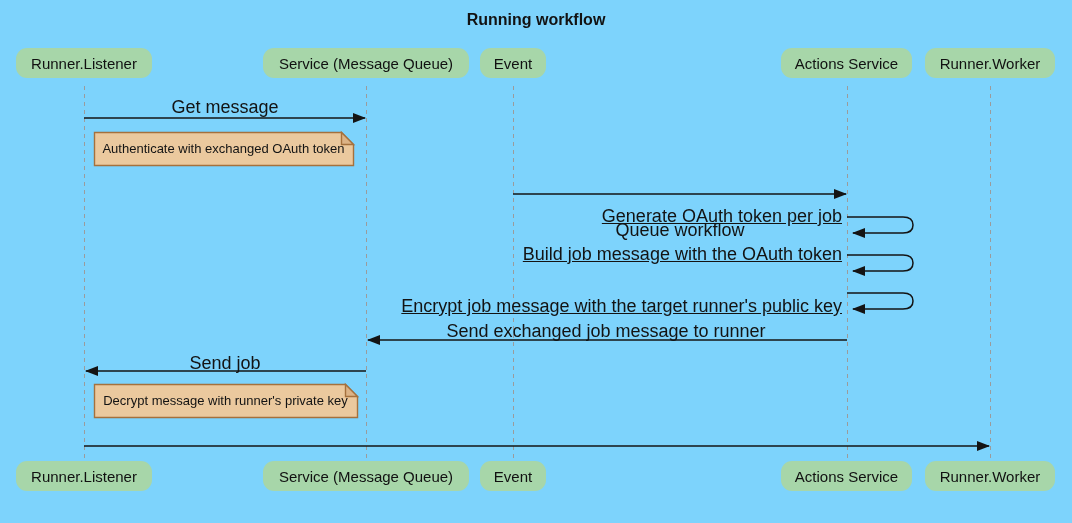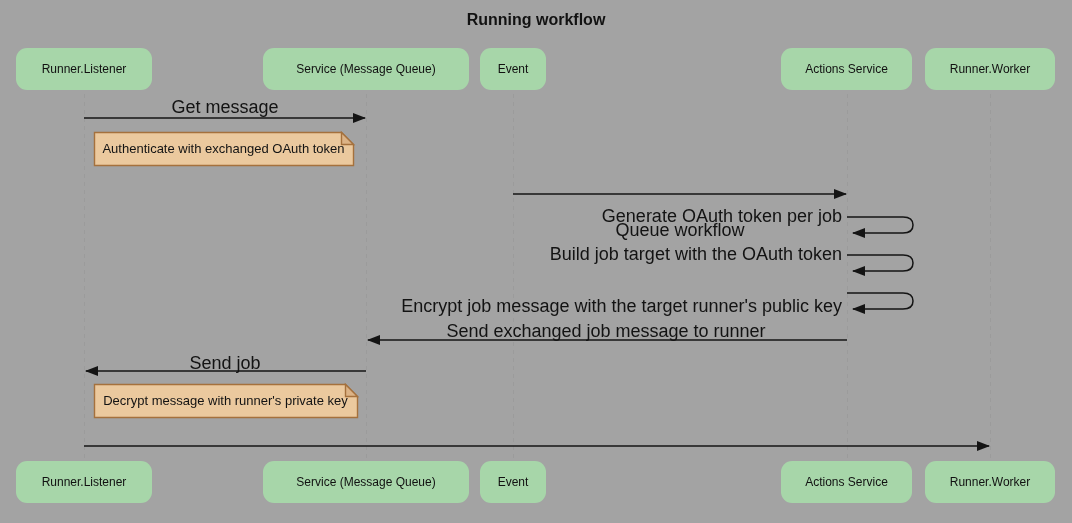--- a/index.html
+++ b/index.html
@@ -1,34 +1,34 @@
 <!DOCTYPE html>
 <html><head>
 <meta charset="utf-8">
 <style>
   html,body{margin:0;padding:0;background:#ffffff;}
   .stage{
-    position:relative;width:1072px;height:523px;background:#a3a3a3;overflow:hidden;
+    position:relative;width:1072px;height:523px;background:#7dd3fc;overflow:hidden;
     font-family:"Liberation Sans", sans-serif;
   }
   .layer{position:absolute;left:0;top:0;}
   .title{
     position:absolute;left:0;top:11px;width:1072px;text-align:center;
     font-size:16px;font-weight:bold;color:#121212;
   }
   .actor{
-    position:absolute;height:42px;border-radius:11px;background:#A7D6A9;
+    position:absolute;height:30px;border-radius:11px;background:#A7D6A9;
     display:flex;align-items:center;justify-content:center;
-    font-size:12px;color:#111111;white-space:nowrap;
+    font-size:15px;color:#111111;white-space:nowrap;
   }
   .msg{
     position:absolute;font-size:18px;line-height:15px;color:#131313;white-space:nowrap;
   }
   .msg.center{transform:translateX(-50%);}
-  .msg.rightalign{text-align:left;}
+  .msg.rightalign{text-align:left;text-decoration:underline;}
   .note-label{
     position:absolute;display:flex;align-items:center;justify-content:center;
     font-size:13px;color:#131313;white-space:nowrap;
   }
 </style>
 </head>
 <body>
 
 <div class="stage">
 
@@ -76,21 +76,21 @@
 
   <div class="actor" style="left:16px;top:461px;width:136px;">Runner.Listener</div>
   <div class="actor" style="left:263px;top:461px;width:206px;">Service (Message Queue)</div>
   <div class="actor" style="left:480px;top:461px;width:66px;">Event</div>
   <div class="actor" style="left:781px;top:461px;width:131px;">Actions Service</div>
   <div class="actor" style="left:925px;top:461px;width:130px;">Runner.Worker</div>
 
   <div class="msg center" style="left:225px;top:100px;">Get message</div>
   <div class="msg center" style="left:680px;top:177px;margin-top:46px;">Queue workflow</div>
   <div class="msg rightalign" style="right:230px;top:209px;">Generate OAuth token per job</div>
-  <div class="msg rightalign" style="right:230px;top:247px;">Build job target with the OAuth token</div>
+  <div class="msg rightalign" style="right:230px;top:247px;">Build job message with the OAuth token</div>
   <div class="msg rightalign" style="right:230px;top:285px;margin-top:14px;">Encrypt job message with the target runner's public key</div>
   <div class="msg center" style="left:606px;top:324px;">Send exchanged job message to runner</div>
   <div class="msg center" style="left:225px;top:356px;">Send job</div>
 
   <div class="note-label" style="left:94px;top:384px;width:263px;height:33px;">Decrypt message with runner's private key</div>
   <div class="note-label" style="left:94px;top:132px;width:259px;height:33px;">Authenticate with exchanged OAuth token</div>
 
 </div>
 
 </body></html>

